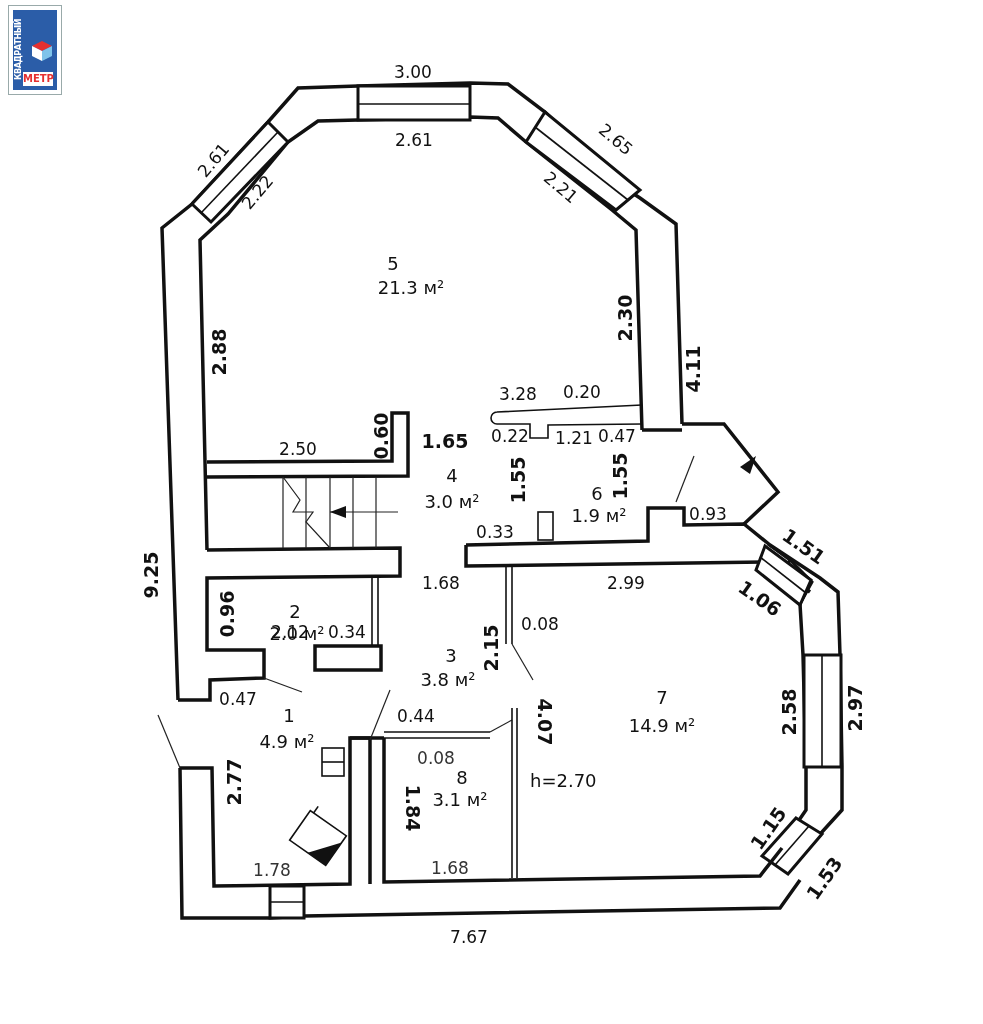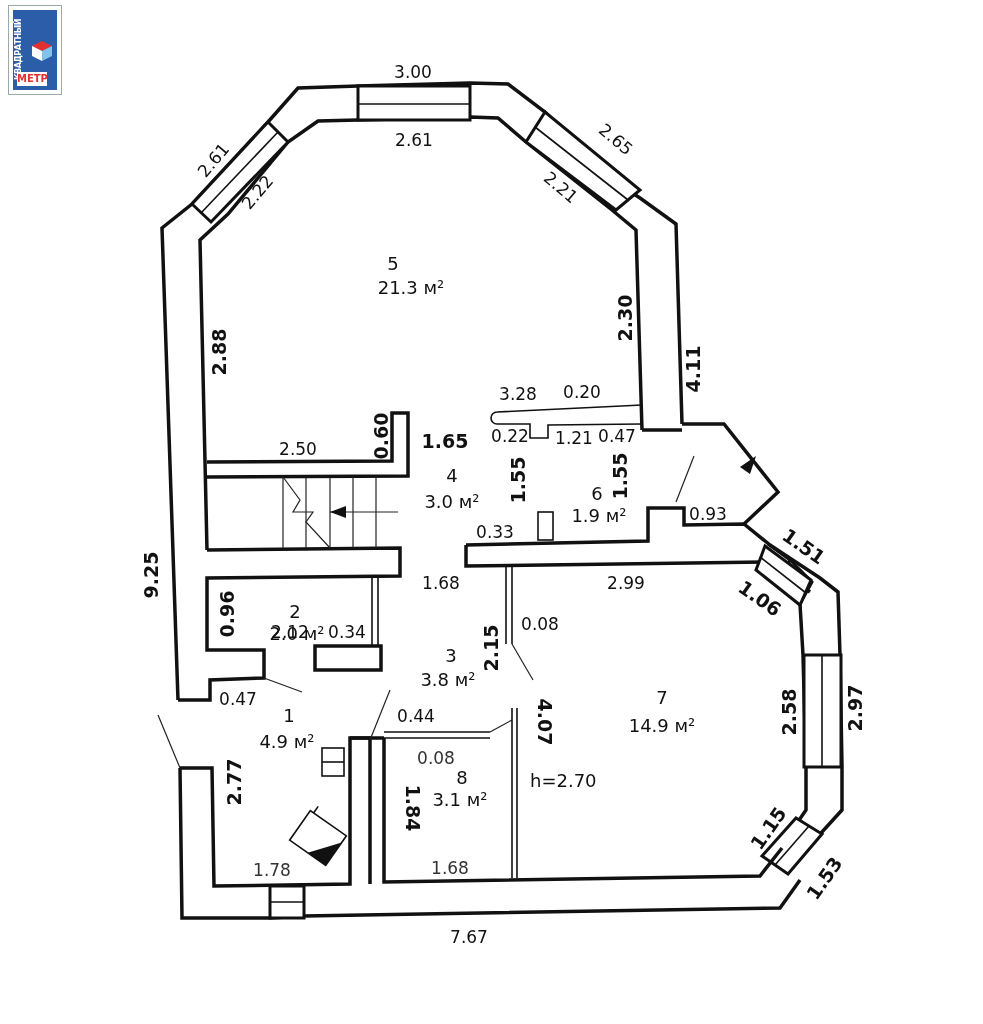--- a/index.html
+++ b/index.html
@@ -10,21 +10,21 @@
   .hair { fill: none; stroke: #222; stroke-width: 1.2; }
   .fillw { fill: #fff; stroke: #111; stroke-width: 3; }
   text { font-family: "DejaVu Sans", sans-serif; fill: #111; }
   .dim { font-size: 17px; }
   .dimb { font-size: 19px; font-weight: bold; }
   .room { font-size: 18px; }
   .lbl-grey { fill: #333; }
   .logo { position: absolute; left: 8px; top: 5px; width: 54px; height: 90px; background: #fff; border: 1px solid #9aa; box-sizing: border-box; }
   .logo-inner { position: absolute; left: 4px; top: 4px; width: 44px; height: 80px; background: #2b5da8; }
   .logo-text1 { position: absolute; left: 0px; top: 2px; width: 14px; height: 76px; color: #fff; font-size: 9px; font-weight: bold; writing-mode: vertical-rl; transform: rotate(180deg); text-align: center; font-family: "DejaVu Sans Condensed", "DejaVu Sans", sans-serif; letter-spacing: -0.5px; }
-  .logo-text2 { position: absolute; left: 4px; top: 62px; width: 30px; color: #e53030; font-size: 10px; font-weight: bold; text-align: center; background: #fff; line-height: 14px; }
+  .logo-text2 { position: absolute; left: 10px; top: 62px; width: 30px; color: #e53030; font-size: 10px; font-weight: bold; text-align: center; background: #fff; line-height: 14px; }
   .cube { position: absolute; left: 18px; top: 30px; width: 22px; height: 22px; }
 </style>
 </head>
 <body>
 
 <div class="logo">
   <div class="logo-inner">
     <div class="logo-text1">КВАДРАТНЫЙ</div>
     <svg class="cube" viewBox="0 0 22 22">
       <polygon points="11,1 21,6 11,11 1,6" fill="#e53030"></polygon>

